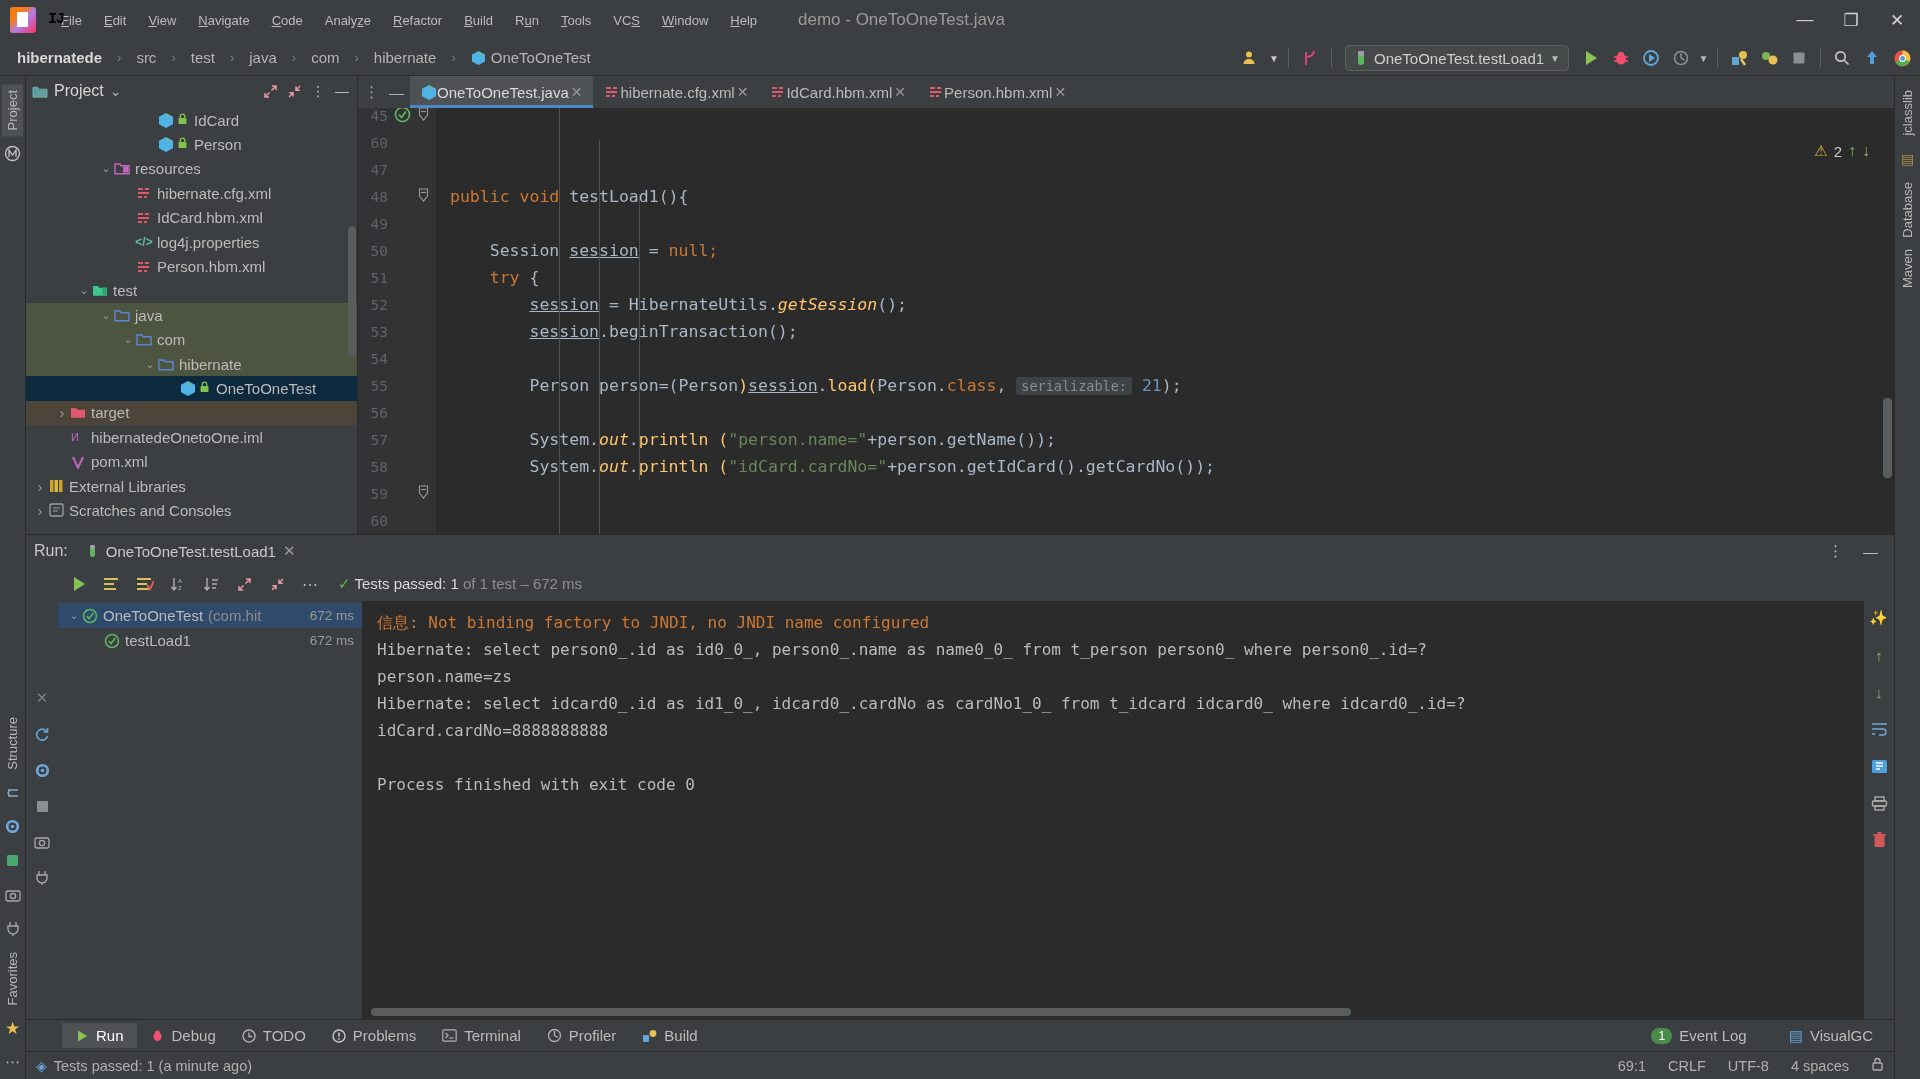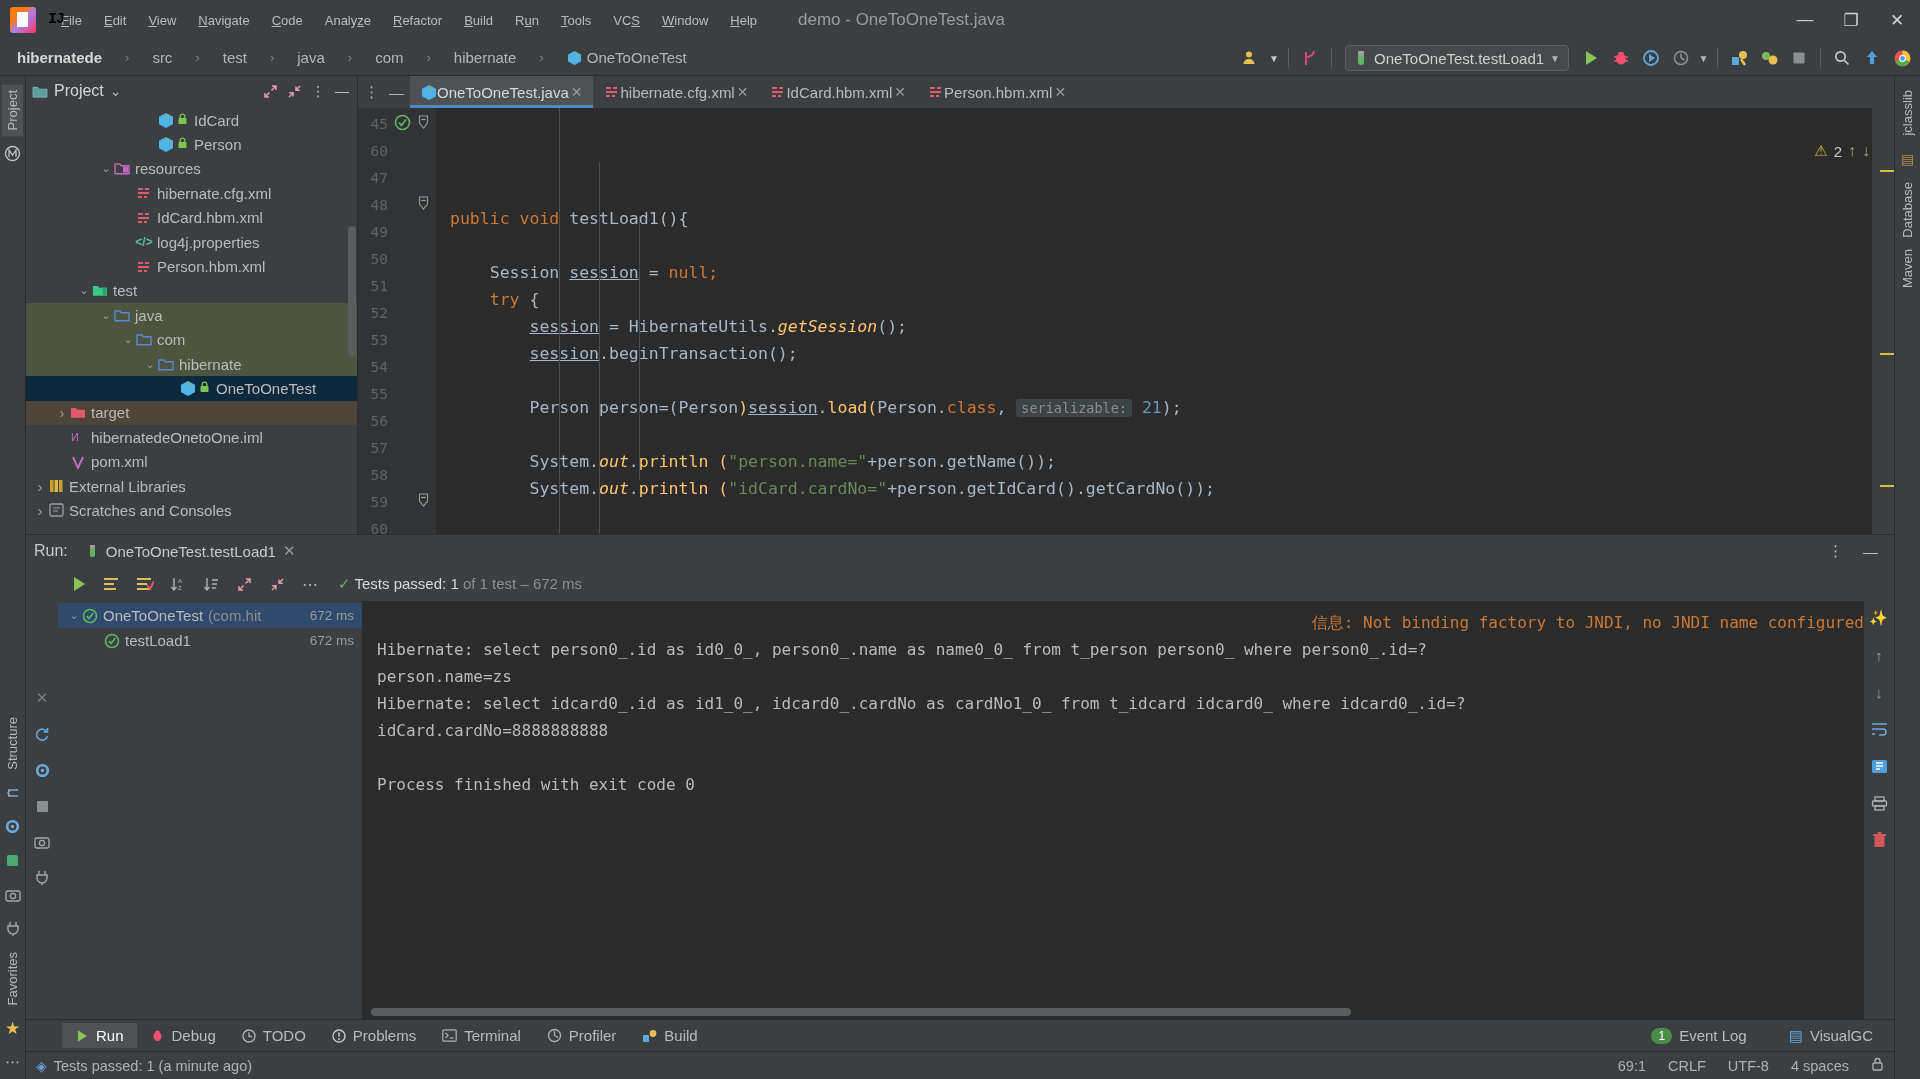--- a/index.html
+++ b/index.html
@@ -37,21 +37,21 @@
   }
   .win-controls { position: absolute; right: 0; top: 0; height: 40px; display: flex; align-items: center; }
   .wbtn { width: 46px; height: 40px; display: flex; align-items: center; justify-content: center;
     font-size: 17px; color: #d0d0d0; }
 
   
   .navbar {
     height: 36px; background: #3c3f41; display: flex; align-items: center;
     padding-left: 12px; flex: none; border-bottom: 1px solid #2b2b2b; position: relative;
   }
-  .crumbs { display: flex; align-items: center; font-size: 15px; color: #b4b4b4; gap: 16px; }
+  .crumbs { display: flex; align-items: center; font-size: 15px; color: #b4b4b4; gap: 8px; }
   .crumb { padding: 2px 5px; white-space: nowrap; }
   .crumb.bold { font-weight: bold; color: #d8d8d8; }
   .crumb-sep { color: #808080; padding: 0 2px; font-size: 13px; }
   .crumb-icon { display: inline-block; width: 15px; height: 15px; vertical-align: -2px; margin-right: 5px; }
 
   .toolbar-right { position: absolute; right: 4px; top: 0; height: 36px; display: flex; align-items: center; gap: 2px; }
   .tb-btn { width: 28px; height: 28px; display: flex; align-items: center; justify-content: center;
     border-radius: 3px; }
   .runconfig {
     display: flex; align-items: center; gap: 6px; height: 26px; padding: 0 8px;
@@ -108,21 +108,21 @@
   
   .editor { flex: 1; display: flex; flex-direction: column; min-width: 0; background: #2b2b2b; position: relative; }
   .tabstrip { height: 32px; background: #3c3f41; display: flex; align-items: stretch; flex: none; }
   .tabs-lead { display: flex; align-items: center; padding: 0 6px; gap: 10px; color: #b0b0b0; }
   .etab { display: flex; align-items: center; padding: 0 11px; font-size: 15px;
     color: #bbbbbb; position: relative; white-space: nowrap; }
   .etab.active { background: #4e5254; color: #d8d8d8; }
   .etab.active::after { content: ""; position: absolute; left: 0; right: 0; bottom: 0; height: 3px; background: #4a88c7; }
   .etab .x { color: #9a9a9a; font-size: 14px; margin-left: 2px; }
 
-  .code-area { flex: 1; display: flex; min-height: 0; position: relative; overflow: hidden; }
+  .code-area { flex: 1; display: flex; min-height: 0; position: relative; overflow: hidden; align-items: flex-end; }
   .gutter { width: 78px; background: #313335; flex: none; font-family: "DejaVu Sans Mono", monospace;
     font-size: 14.5px; color: #606366; padding-top: 2px; }
   .gline { height: 27px; display: flex; align-items: center; justify-content: flex-end; padding-right: 6px; gap: 5px; position: relative; }
   .glnum { width: 26px; text-align: right; }
   .gmark { width: 18px; text-align: center; font-size: 13px; color: #499c54; }
   .gfold { width: 14px; text-align: center; color: #909090; font-size: 12px; }
 
   .codetext { flex: 1; font-family: "DejaVu Sans Mono", monospace; font-size: 16.5px;
     padding-top: 2px; white-space: pre; overflow: hidden; position: relative; }
   .cline { height: 27px; line-height: 27px; padding-left: 14px; }
@@ -165,21 +165,21 @@
   .run-split { flex: 1; display: flex; min-height: 0; }
   .testtree { width: 305px; flex: none; background: #3c3f41; border-right: 1px solid #2b2b2b; font-size: 15px; padding-top: 2px; }
   .ttrow { display: flex; align-items: center; height: 25px; white-space: nowrap; color: #bbbbbb; padding-left: 4px; }
   .ttrow.sel { background: #2f4a6b; }
   .ttrow .dur { margin-left: auto; padding-right: 8px; color: #9a9a9a; font-size: 13.5px; }
   .ttrow .pkg { color: #8c8c8c; }
 
   .console { flex: 1; background: #2b2b2b; position: relative; overflow: hidden;
     font-family: "DejaVu Sans Mono", monospace; font-size: 16px; padding: 8px 0 0 14px; color: #bbbbbb; }
   .cl { height: 27px; line-height: 27px; white-space: pre; }
-  .cl.info { color: #cc7832; text-align: right; }
+  .cl.info { color: #cc7832; }
   .hscroll { position: absolute; left: 8px; bottom: 3px; height: 8px; background: #5a5d5e; border-radius: 4px; }
 
   .console-right { width: 30px; background: #3c3f41; flex: none; display: flex; flex-direction: column;
     align-items: center; padding-top: 6px; gap: 15px; }
   .cr-ico { width: 22px; height: 22px; display: flex; align-items: center; justify-content: center; font-size: 15px; color: #a8a8a8; }
 
   
   .bottombar { height: 32px; background: #3c3f41; display: flex; align-items: center;
     padding-left: 36px; gap: 0; flex: none; border-top: 1px solid #2b2b2b; position: relative; }
   .btab { display: flex; align-items: center; gap: 7px; padding: 4px 13px; font-size: 15px; color: #bbbbbb; }

